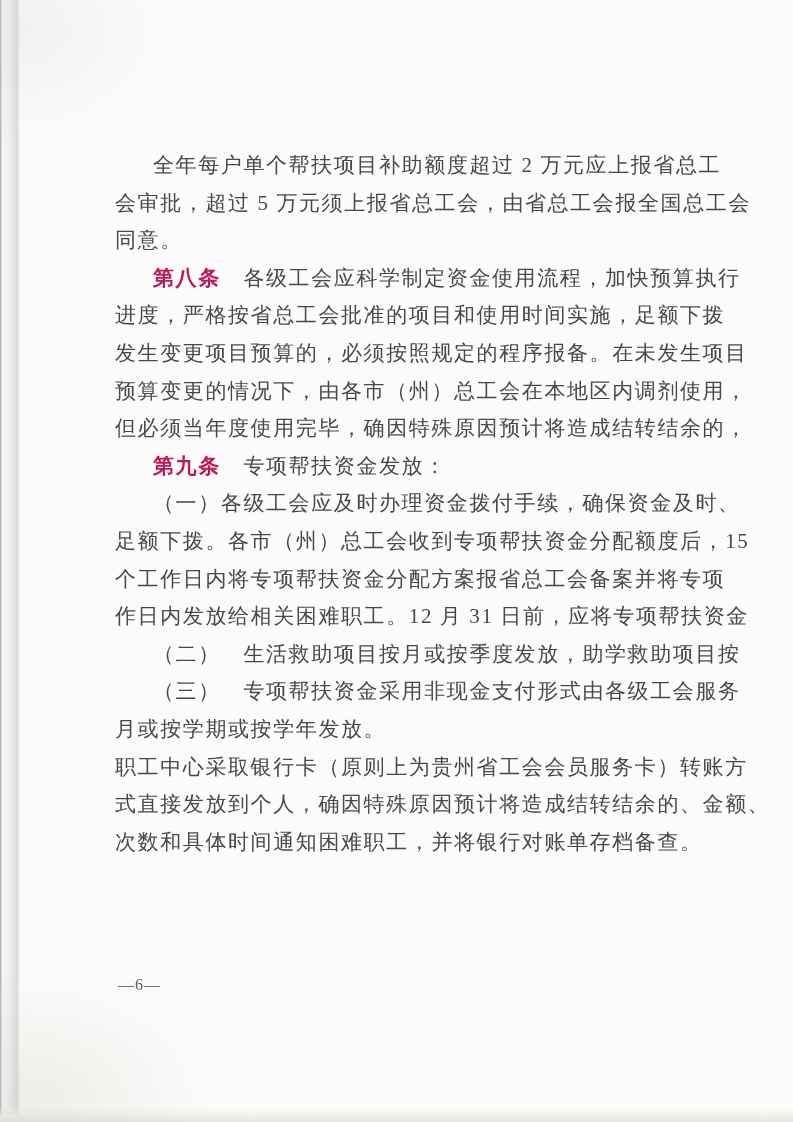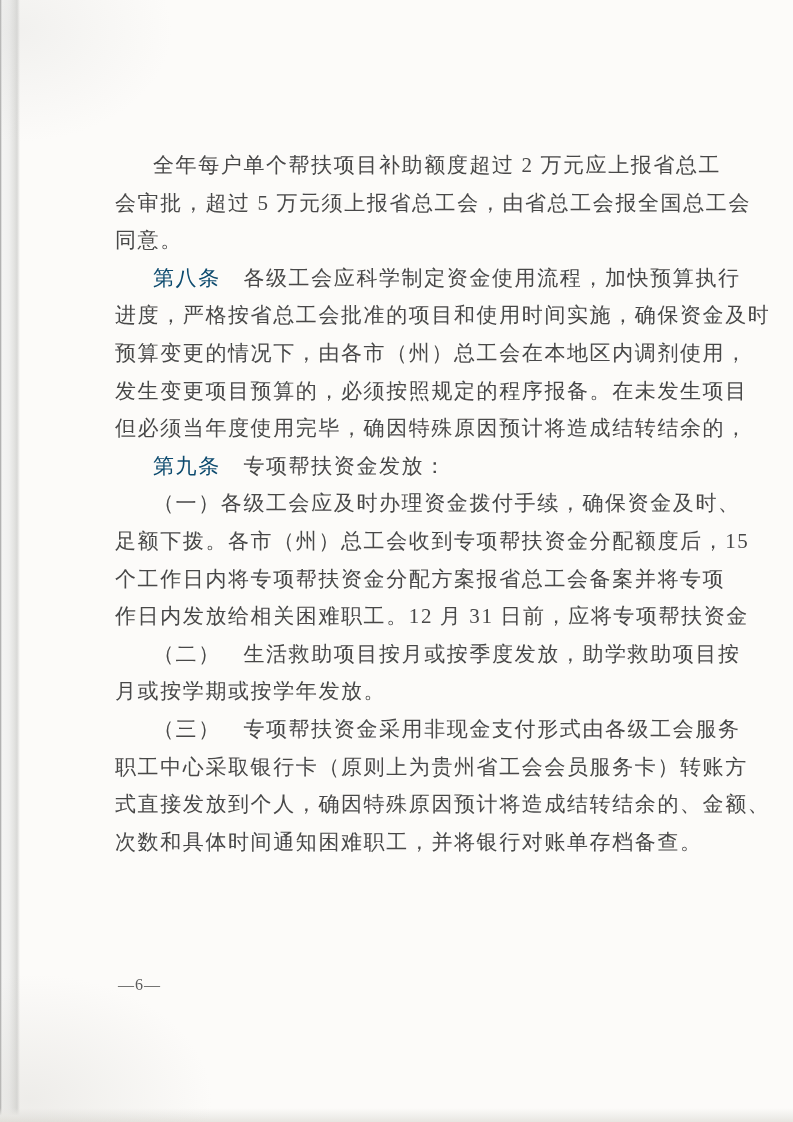--- a/index.html
+++ b/index.html
@@ -56,22 +56,22 @@
   }
   .line {
     height: 37.6px;
     line-height: 37.6px;
     white-space: nowrap;
   }
   .line.indent {
     padding-left: 38px;
   }
   .article-lead {
-    font-weight: normal;
-    color: #0c4a6e;
+    font-weight: bold;
+    color: #be185d;
   }
   .page-number {
     position: absolute;
     left: 118px;
     top: 976px;
     font-size: 16px;
     letter-spacing: 1px;
     color: #5c5c5c;
   }
 </style>
@@ -81,31 +81,31 @@
 <div class="scan-page">
   <div class="scan-edge-left"></div>
   <div class="scan-edge-bottom"></div>
   <div class="scan-texture"></div>
 
   <div class="text-block" id="text-block">
       <div class="line indent"><span>全年每户单个帮扶项目补助额度超过 2 万元应上报省总工</span></div>
       <div class="line"><span>会审批，超过 5 万元须上报省总工会，由省总工会报全国总工会</span></div>
       <div class="line"><span>同意。</span></div>
       <div class="line indent"><span class="article-lead">第八条</span><span>　各级工会应科学制定资金使用流程，加快预算执行</span></div>
-      <div class="line"><span>进度，严格按省总工会批准的项目和使用时间实施，确保资金及时</span></div>
+      <div class="line"><span>进度，严格按省总工会批准的项目和使用时间实施，足额下拨</span></div>
+      <div class="line"><span>发生变更项目预算的，必须按照规定的程序报备。在未发生项目</span></div>
       <div class="line"><span>预算变更的情况下，由各市（州）总工会在本地区内调剂使用，</span></div>
-      <div class="line"><span>发生变更项目预算的，必须按照规定的程序报备。在未发生项目</span></div>
       <div class="line"><span>但必须当年度使用完毕，确因特殊原因预计将造成结转结余的，</span></div>
       <div class="line indent"><span class="article-lead">第九条</span><span>　专项帮扶资金发放：</span></div>
       <div class="line indent"><span>（一）各级工会应及时办理资金拨付手续，确保资金及时、</span></div>
       <div class="line"><span>足额下拨。各市（州）总工会收到专项帮扶资金分配额度后，15</span></div>
       <div class="line"><span>个工作日内将专项帮扶资金分配方案报省总工会备案并将专项</span></div>
       <div class="line"><span>作日内发放给相关困难职工。12 月 31 日前，应将专项帮扶资金</span></div>
       <div class="line indent"><span>（二）　生活救助项目按月或按季度发放，助学救助项目按</span></div>
+      <div class="line indent"><span>（三）　专项帮扶资金采用非现金支付形式由各级工会服务</span></div>
       <div class="line"><span>月或按学期或按学年发放。</span></div>
-      <div class="line indent"><span>（三）　专项帮扶资金采用非现金支付形式由各级工会服务</span></div>
       <div class="line"><span>职工中心采取银行卡（原则上为贵州省工会会员服务卡）转账方</span></div>
       <div class="line"><span>式直接发放到个人，确因特殊原因预计将造成结转结余的、金额、</span></div>
       <div class="line"><span>次数和具体时间通知困难职工，并将银行对账单存档备查。</span></div>
     </div>
 
   <div class="page-number">—6—</div>
 </div>
 
 </body></html>

